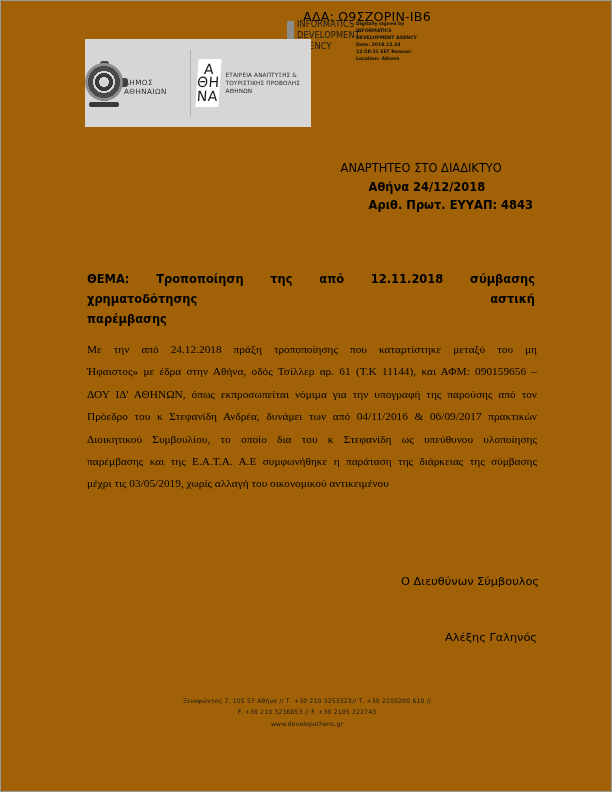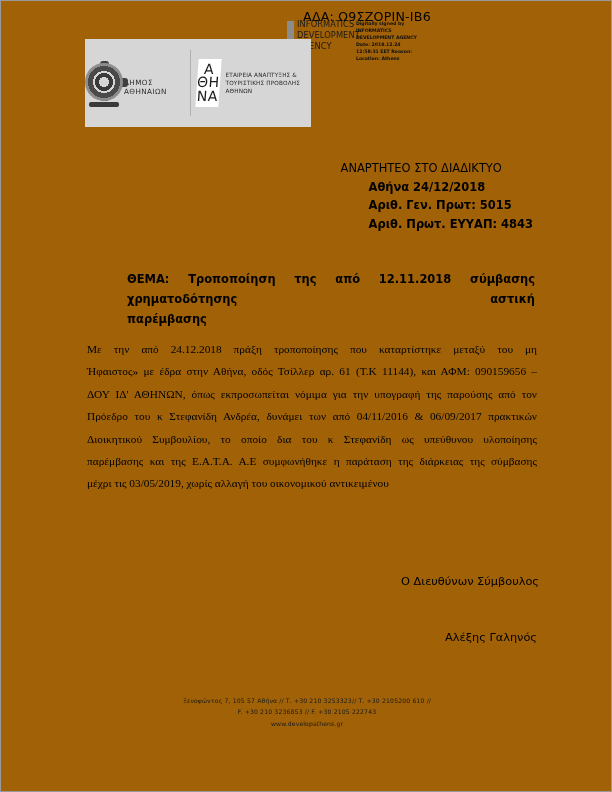--- a/index.html
+++ b/index.html
@@ -208,21 +208,20 @@
     width: 448px;
     font-family: "DejaVu Sans", sans-serif;
     font-size: 8.6pt;
     font-weight: bold;
     color: #000;
     text-align: justify;
     line-height: 1.75;
   }
   .subject .sj-line {
     display: block;
-    margin-left: 40px;
   }
   .subject .sj-line.just {
     text-align: justify;
     text-align-last: justify;
   }
 
   
   .body-text {
     position: absolute;
     top: 343px;
@@ -314,21 +313,20 @@
         <span>ΘΗ</span>
         <span>ΝΑ</span>
       </div>
       <div class="athina-text">ΕΤΑΙΡΕΙΑ ΑΝΑΠΤΥΞΗΣ &amp; ΤΟΥΡΙΣΤΙΚΗΣ ΠΡΟΒΟΛΗΣ ΑΘΗΝΩΝ</div>
     </div>
   </div>
 
   <div class="header-block">
     <div class="hl">ΑΝΑΡΤΗΤΕΟ ΣΤΟ ΔΙΑΔΙΚΤΥΟ</div>
     <div class="hl b">Αθήνα 24/12/2018</div>
-    <div class="hl b">Αριθ. Γεν. Πρωτ: 5015</div>
     <div class="hl b">Αριθ. Πρωτ. ΕΥΥΑΠ: 4843</div>
   </div>
 
   <div class="subject">
     <span class="sj-line just">ΘΕΜΑ: Τροποποίηση της από 12.11.2018 σύμβασης χρηματοδότησης αστική</span>
     <span class="sj-line">παρέμβασης</span>
   </div>
 
   <div class="body-text">
     <span class="ln">Με την από 24.12.2018 πράξη τροποποίησης που καταρτίστηκε μεταξύ του μη</span>

